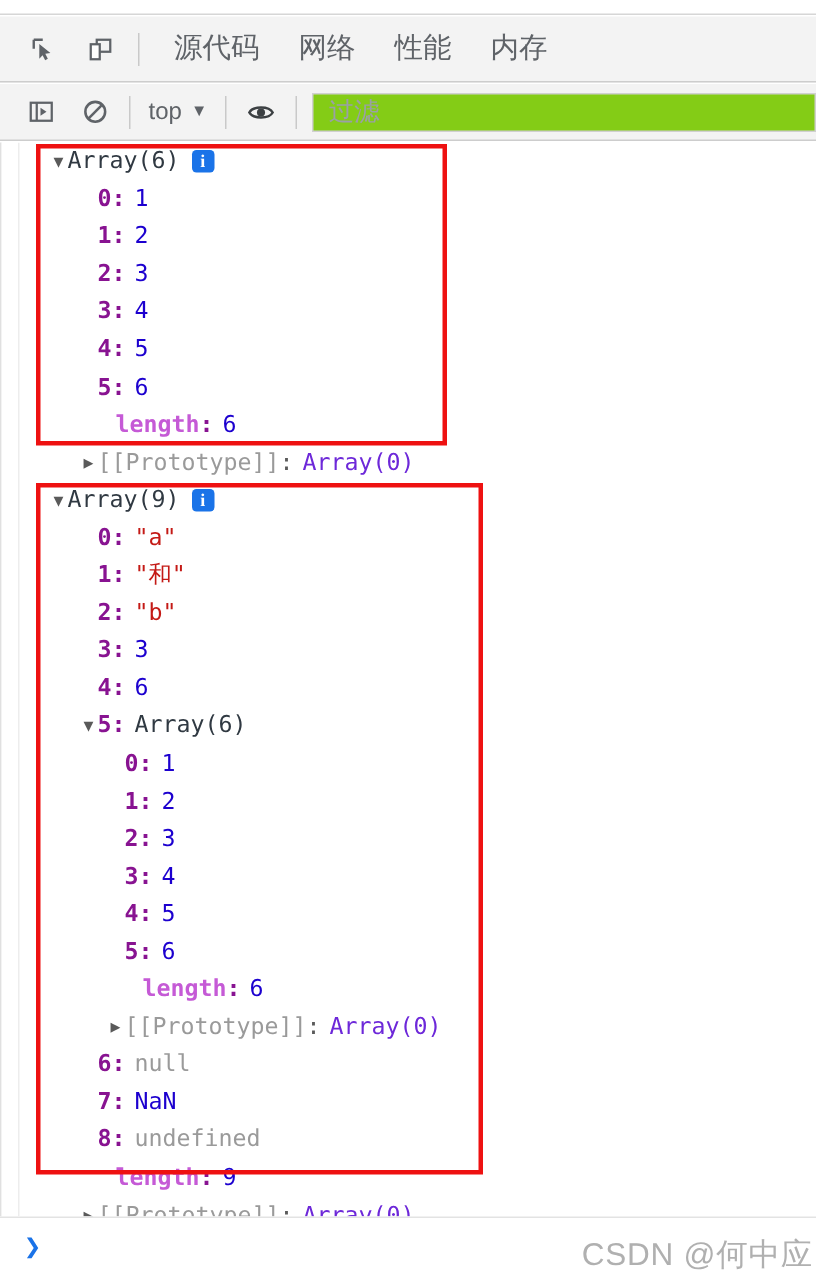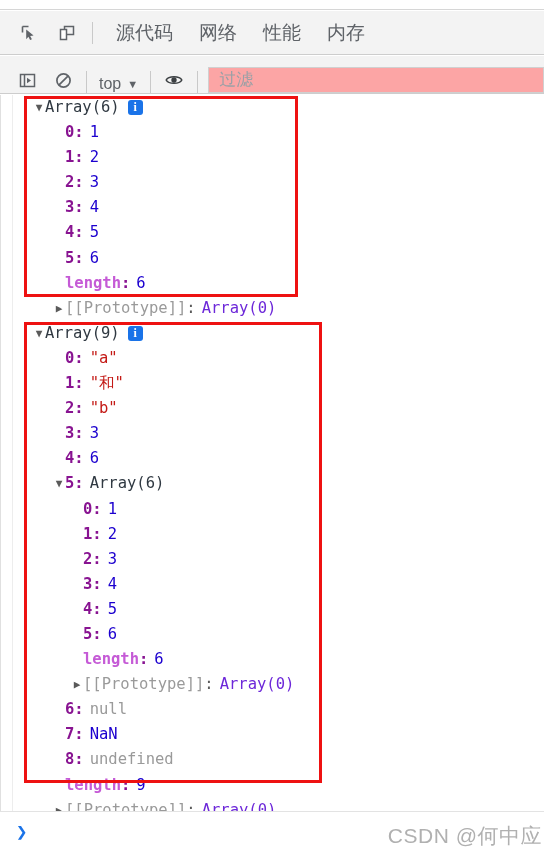--- a/index.html
+++ b/index.html
@@ -60,21 +60,21 @@
     color: #202124;
     box-shadow: inset 0 -3px 0 0 #1a73e8;
   }
 
   
   .consolebar {
     position: absolute; top: 56px; left: 0;
     width: 544px; height: 38px;
     background: #f3f3f3;
     border-bottom: 1px solid #cdcdcd;
-    display: flex; align-items: flex-end;
+    display: flex; align-items: center;
   }
   .cb-icon {
     width: 26px; height: 26px;
     display: flex; align-items: center; justify-content: center;
     flex: 0 0 auto;
   }
   .ctx-select {
     display: flex; align-items: center;
     font-size: 16px; color: #5f6368;
     padding: 0 2px;
@@ -82,21 +82,21 @@
     font-family: "Liberation Sans", sans-serif;
   }
   .ctx-select .caret {
     margin-left: 6px;
     font-size: 11px;
     line-height: 1;
   }
   .filter-box {
     flex: 1 1 auto;
     height: 26px;
-    background: #fca5a5;
+    background: #84cc16;
     border: 1px solid #d0d0d0;
     display: flex; align-items: center;
     padding-left: 8px;
     margin-right: 0;
   }
   .filter-box input {
     border: 0; outline: none;
     width: 100%;
     font-size: 17px;
     color: #3c4043;
@@ -142,21 +142,21 @@
     font-size: 11px;
     text-align: center;
     line-height: 1;
   }
   .tri.blank { color: transparent; }
   .ind0 { padding-left: 20px; }
   .ind1 { padding-left: 40px; }
   .ind2 { padding-left: 58px; }
 
   .k-idx   { color: #881391; font-weight: 700; }
-  .k-len   { color: #c55ad6; font-weight: 700; }
+  .k-len   { color: #c55ad6; font-weight: 700; margin-left: 12px; }
   .k-proto { color: #9a9a9a; text-align: right; }
   .colon   { color: #881391; font-weight: 700; margin-right: 6px; }
   .colon-gray { color: #5a5a5a; margin-right: 6px; }
   .v-num   { color: #1c00cf; }
   .v-str   { color: #c41a16; }
   .v-null  { color: #9a9a9a; }
   .v-obj   { color: #6d28d9; }
   .v-arr   { color: #303942; }
 
   .info-badge {

